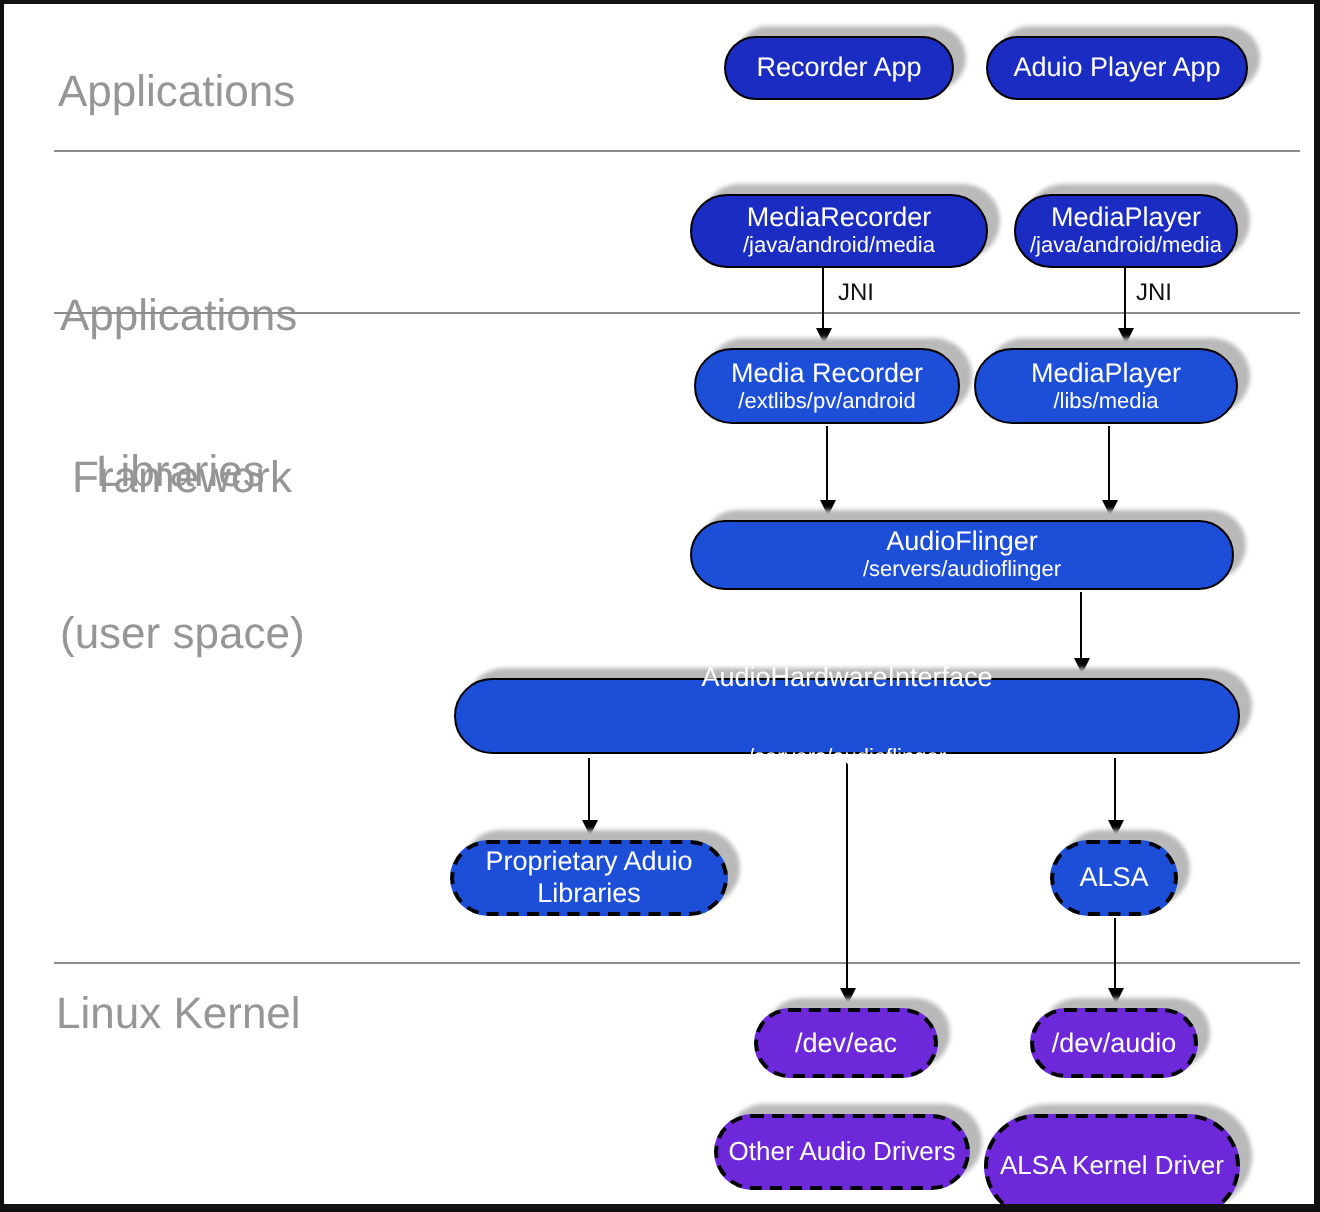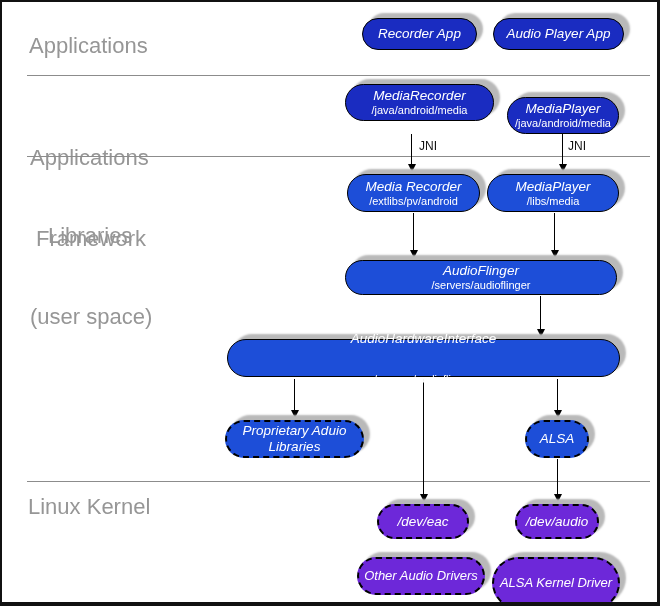--- a/index.html
+++ b/index.html
@@ -38,21 +38,21 @@
     position: absolute;
     border-radius: 999px;
     color: #ffffff;
     display: flex;
     flex-direction: column;
     align-items: center;
     justify-content: center;
     text-align: center;
     box-shadow: 6px -5px 2px #b9b9b9;
   }
-  .node .title { font-size: 13.5px; line-height: 16px; font-style: italic; }
+  .node .title { font-size: 13.5px; line-height: 16px; }
   .node .sub   { font-size: 11px;  line-height: 13px; }
   .blue  { background: #1a2cc1; border: 1.6px solid #000; }
   .green { background: #1d4ed8; border: 1.6px solid #000; }
   .red   { background: #6d28d9; }
   .dashed { border: 2px dashed #000; }
   
   .arrow {
     position: absolute;
     width: 0;
     border-left: 1.5px solid #000;
@@ -105,24 +105,24 @@
   <div class="arrow" style="left:555px; top:377px; height:31px;"></div>
   <div class="arrow" style="left:555px; top:457px; height:35px;"></div>
 
   <span class="edge-label" style="left:417px; top:137px;">JNI</span>
   <span class="edge-label" style="left:566px; top:137px;">JNI</span>
 
   <div class="node blue" style="left:360px; top:16px; width:115px; height:32px;">
     <span class="title">Recorder App</span>
   </div>
   <div class="node blue" style="left:491px; top:16px; width:131px; height:32px;">
-    <span class="title">Audio Player App</span>
+    <span class="title">Aduio Player App</span>
   </div>
 
-  <div class="node blue" style="left:343px; top:82px; width:149px; height:37px;">
+  <div class="node blue" style="left:343px; top:95px; width:149px; height:37px;">
     <span class="title">MediaRecorder</span>
     <span class="sub">/java/android/media</span>
   </div>
   <div class="node blue" style="left:505px; top:95px; width:112px; height:37px;">
     <span class="title">MediaPlayer</span>
     <span class="sub">/java/android/media</span>
   </div>
 
   <div class="node green" style="left:345px; top:172px; width:133px; height:38px;">
     <span class="title">Media Recorder</span>

